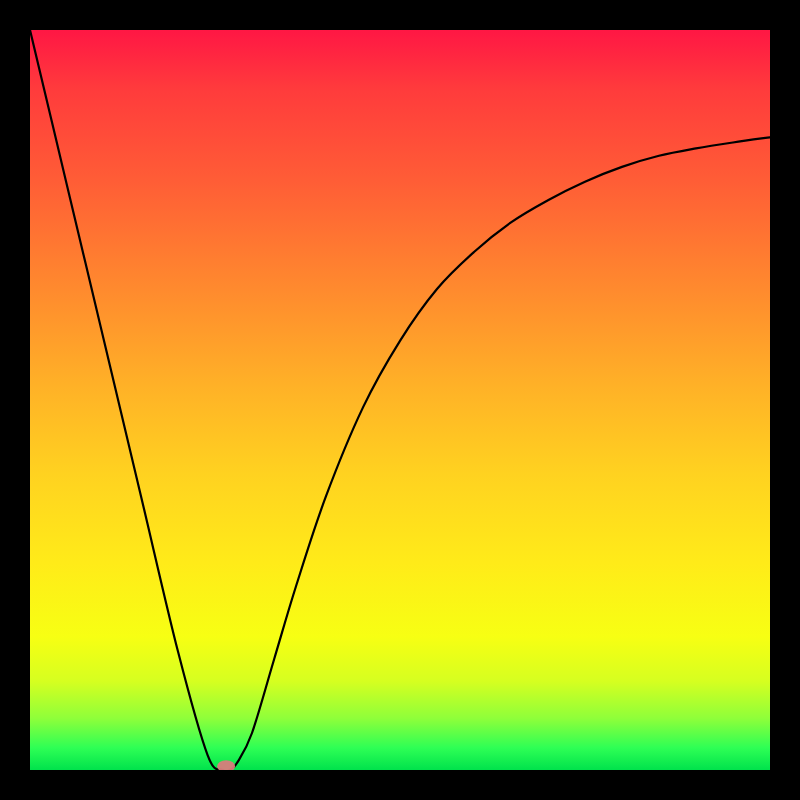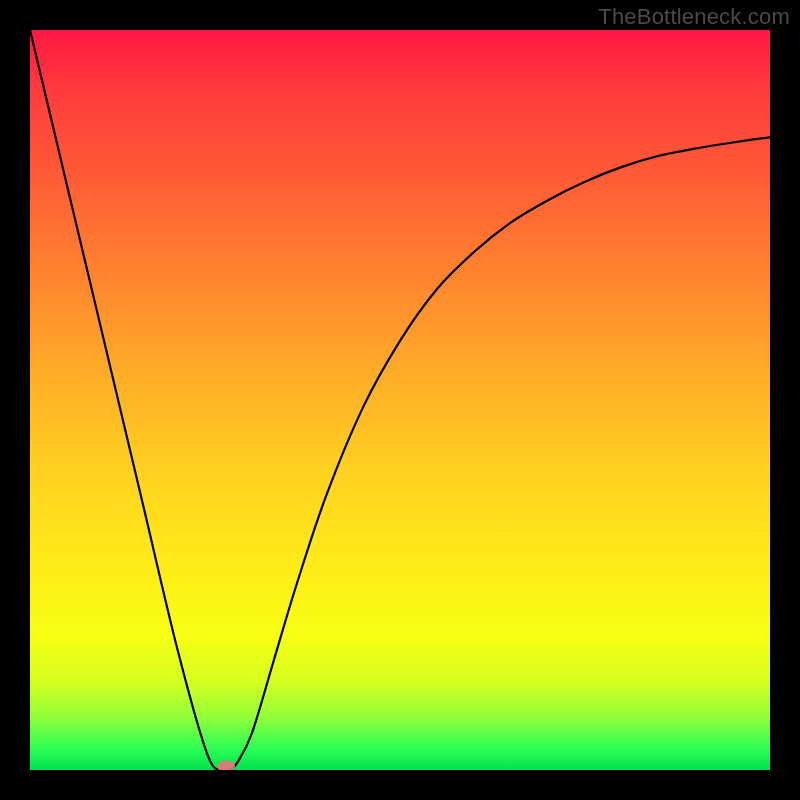--- a/index.html
+++ b/index.html
@@ -55,20 +55,19 @@
     color: #4a4a4a;
     font-size: 22px;
     letter-spacing: 0.2px;
     user-select: none;
   }
 </style>
 </head>
 <body>
 
 <div class="outer">
-  <div class="watermark">TheBottleneck.com</div>
   <div class="plot-area">
     <svg class="curve-svg" viewBox="0 0 740 740" preserveAspectRatio="none">
       <path id="curve-path" fill="none" stroke="#000" stroke-width="2.2" stroke-linejoin="round" stroke-linecap="round" d="M 0.00 0.00 C 6.17 25.90, 24.67 103.60, 37.00 155.40 C 49.33 207.20, 61.67 259.00, 74.00 310.80 C 86.33 362.60, 98.67 414.40, 111.00 466.20 C 123.33 518.00, 136.90 578.43, 148.00 621.60 C 159.10 664.77, 170.20 705.47, 177.60 725.20 C 185.00 744.93, 188.70 737.53, 192.40 740.00 C 196.10 742.47, 197.33 741.23, 199.80 740.00 C 202.27 738.77, 203.50 738.77, 207.20 732.60 C 210.90 726.43, 215.83 720.27, 222.00 703.00 C 228.17 685.73, 236.80 653.67, 244.20 629.00 C 251.60 604.33, 257.77 582.13, 266.40 555.00 C 275.03 527.87, 284.90 495.80, 296.00 466.20 C 307.10 436.60, 320.67 403.30, 333.00 377.40 C 345.33 351.50, 357.67 330.53, 370.00 310.80 C 382.33 291.07, 394.67 273.80, 407.00 259.00 C 419.33 244.20, 431.67 233.10, 444.00 222.00 C 456.33 210.90, 468.67 201.03, 481.00 192.40 C 493.33 183.77, 505.67 176.98, 518.00 170.20 C 530.33 163.42, 542.67 157.25, 555.00 151.70 C 567.33 146.15, 579.67 141.22, 592.00 136.90 C 604.33 132.58, 616.67 128.88, 629.00 125.80 C 641.33 122.72, 653.67 120.62, 666.00 118.40 C 678.33 116.18, 690.67 114.33, 703.00 112.48 C 715.33 110.63, 733.83 108.16, 740.00 107.30"></path>
       <ellipse id="marker-dot" fill="#d97c7c" opacity="0.95" cx="196.10" cy="736.30" rx="9" ry="6"></ellipse>
     </svg>
   </div>
 </div>
 
 </body></html>

